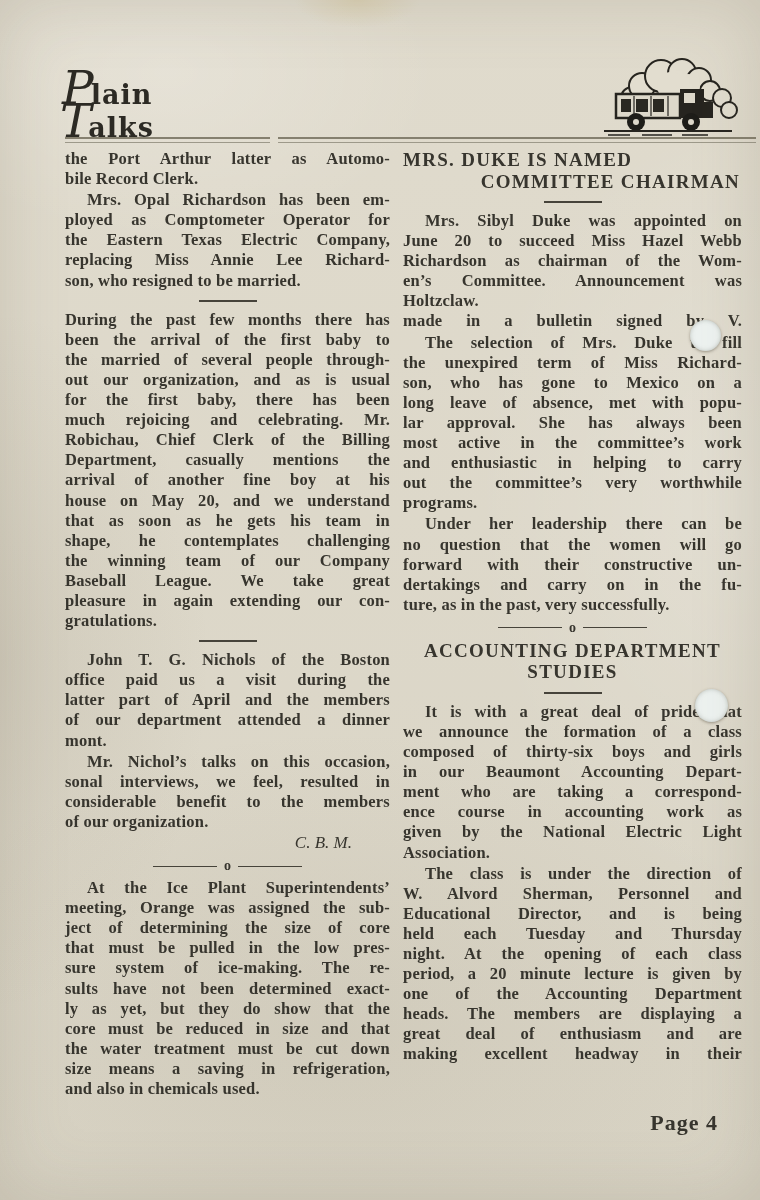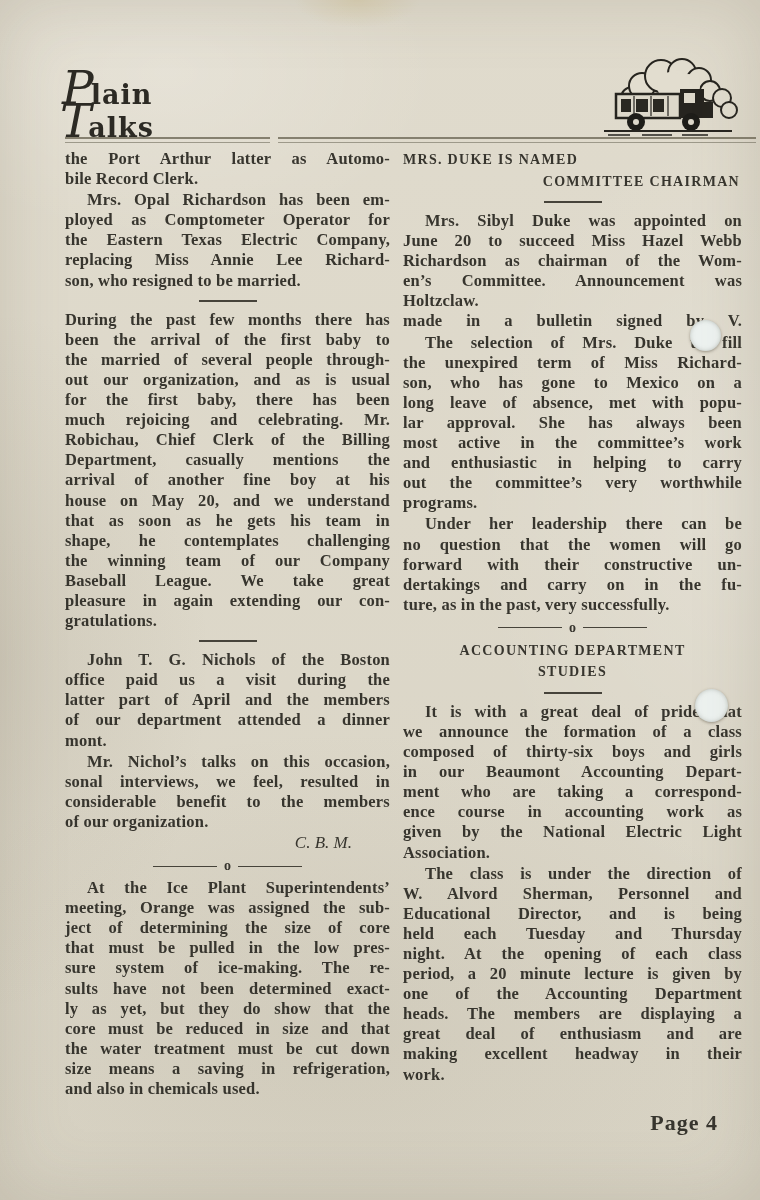--- a/index.html
+++ b/index.html
@@ -50,21 +50,21 @@
         text-align:justify;text-align-last:justify;}
   .line.last{text-align-last:left;}
   .line.indent{text-indent:22px;}
 
   .divider{width:58px;border-top:2.5px solid var(--divider);margin:9px auto 8px;}
   .odivider{display:flex;align-items:center;justify-content:center;gap:7px;margin:4px 0 3px;
             font-weight:700;font-size:14px;line-height:18px;}
   .odivider::before,.odivider::after{content:"";width:64px;border-top:1.8px solid var(--divider);}
 
   .heading{margin:0 0 4px 0;}
-  .hline{font-size:14px;font-weight:700;letter-spacing:1.3px;line-height:21.5px;}
+  .hline{font-size:19px;font-weight:700;letter-spacing:1.3px;line-height:21.5px;}
   .hline.left{text-align:left;}
   .hline.right{text-align:right;padding-right:2px;}
   .hline.center{text-align:center;}
 
   .signature{text-align:right;padding-right:38px;font-style:italic;font-weight:400;
              font-size:17px;line-height:20.1px;}
 
   .page-number{position:absolute;top:1110px;right:42px;font-weight:700;font-size:22px;
                letter-spacing:1px;z-index:2;}
 </style>
@@ -230,21 +230,20 @@
         <div class="line indent">The class is under the direction of</div>
         <div class="line">W. Alvord Sherman, Personnel and</div>
         <div class="line">Educational Director, and is being</div>
         <div class="line">held each Tuesday and Thursday</div>
         <div class="line">night. At the opening of each class</div>
         <div class="line">period, a 20 minute lecture is given by</div>
         <div class="line">one of the Accounting Department</div>
         <div class="line">heads. The members are displaying a</div>
         <div class="line">great deal of enthusiasm and are</div>
         <div class="line">making excellent headway in their</div>
-        <div class="line last">work.</div>
       </div>
     </div>
 </div>
 
 <div class="hole hole-1"></div>
 <div class="hole hole-2"></div>
 
 <div class="page-number">Page 4</div>
 
 <div class="vignette"></div>

